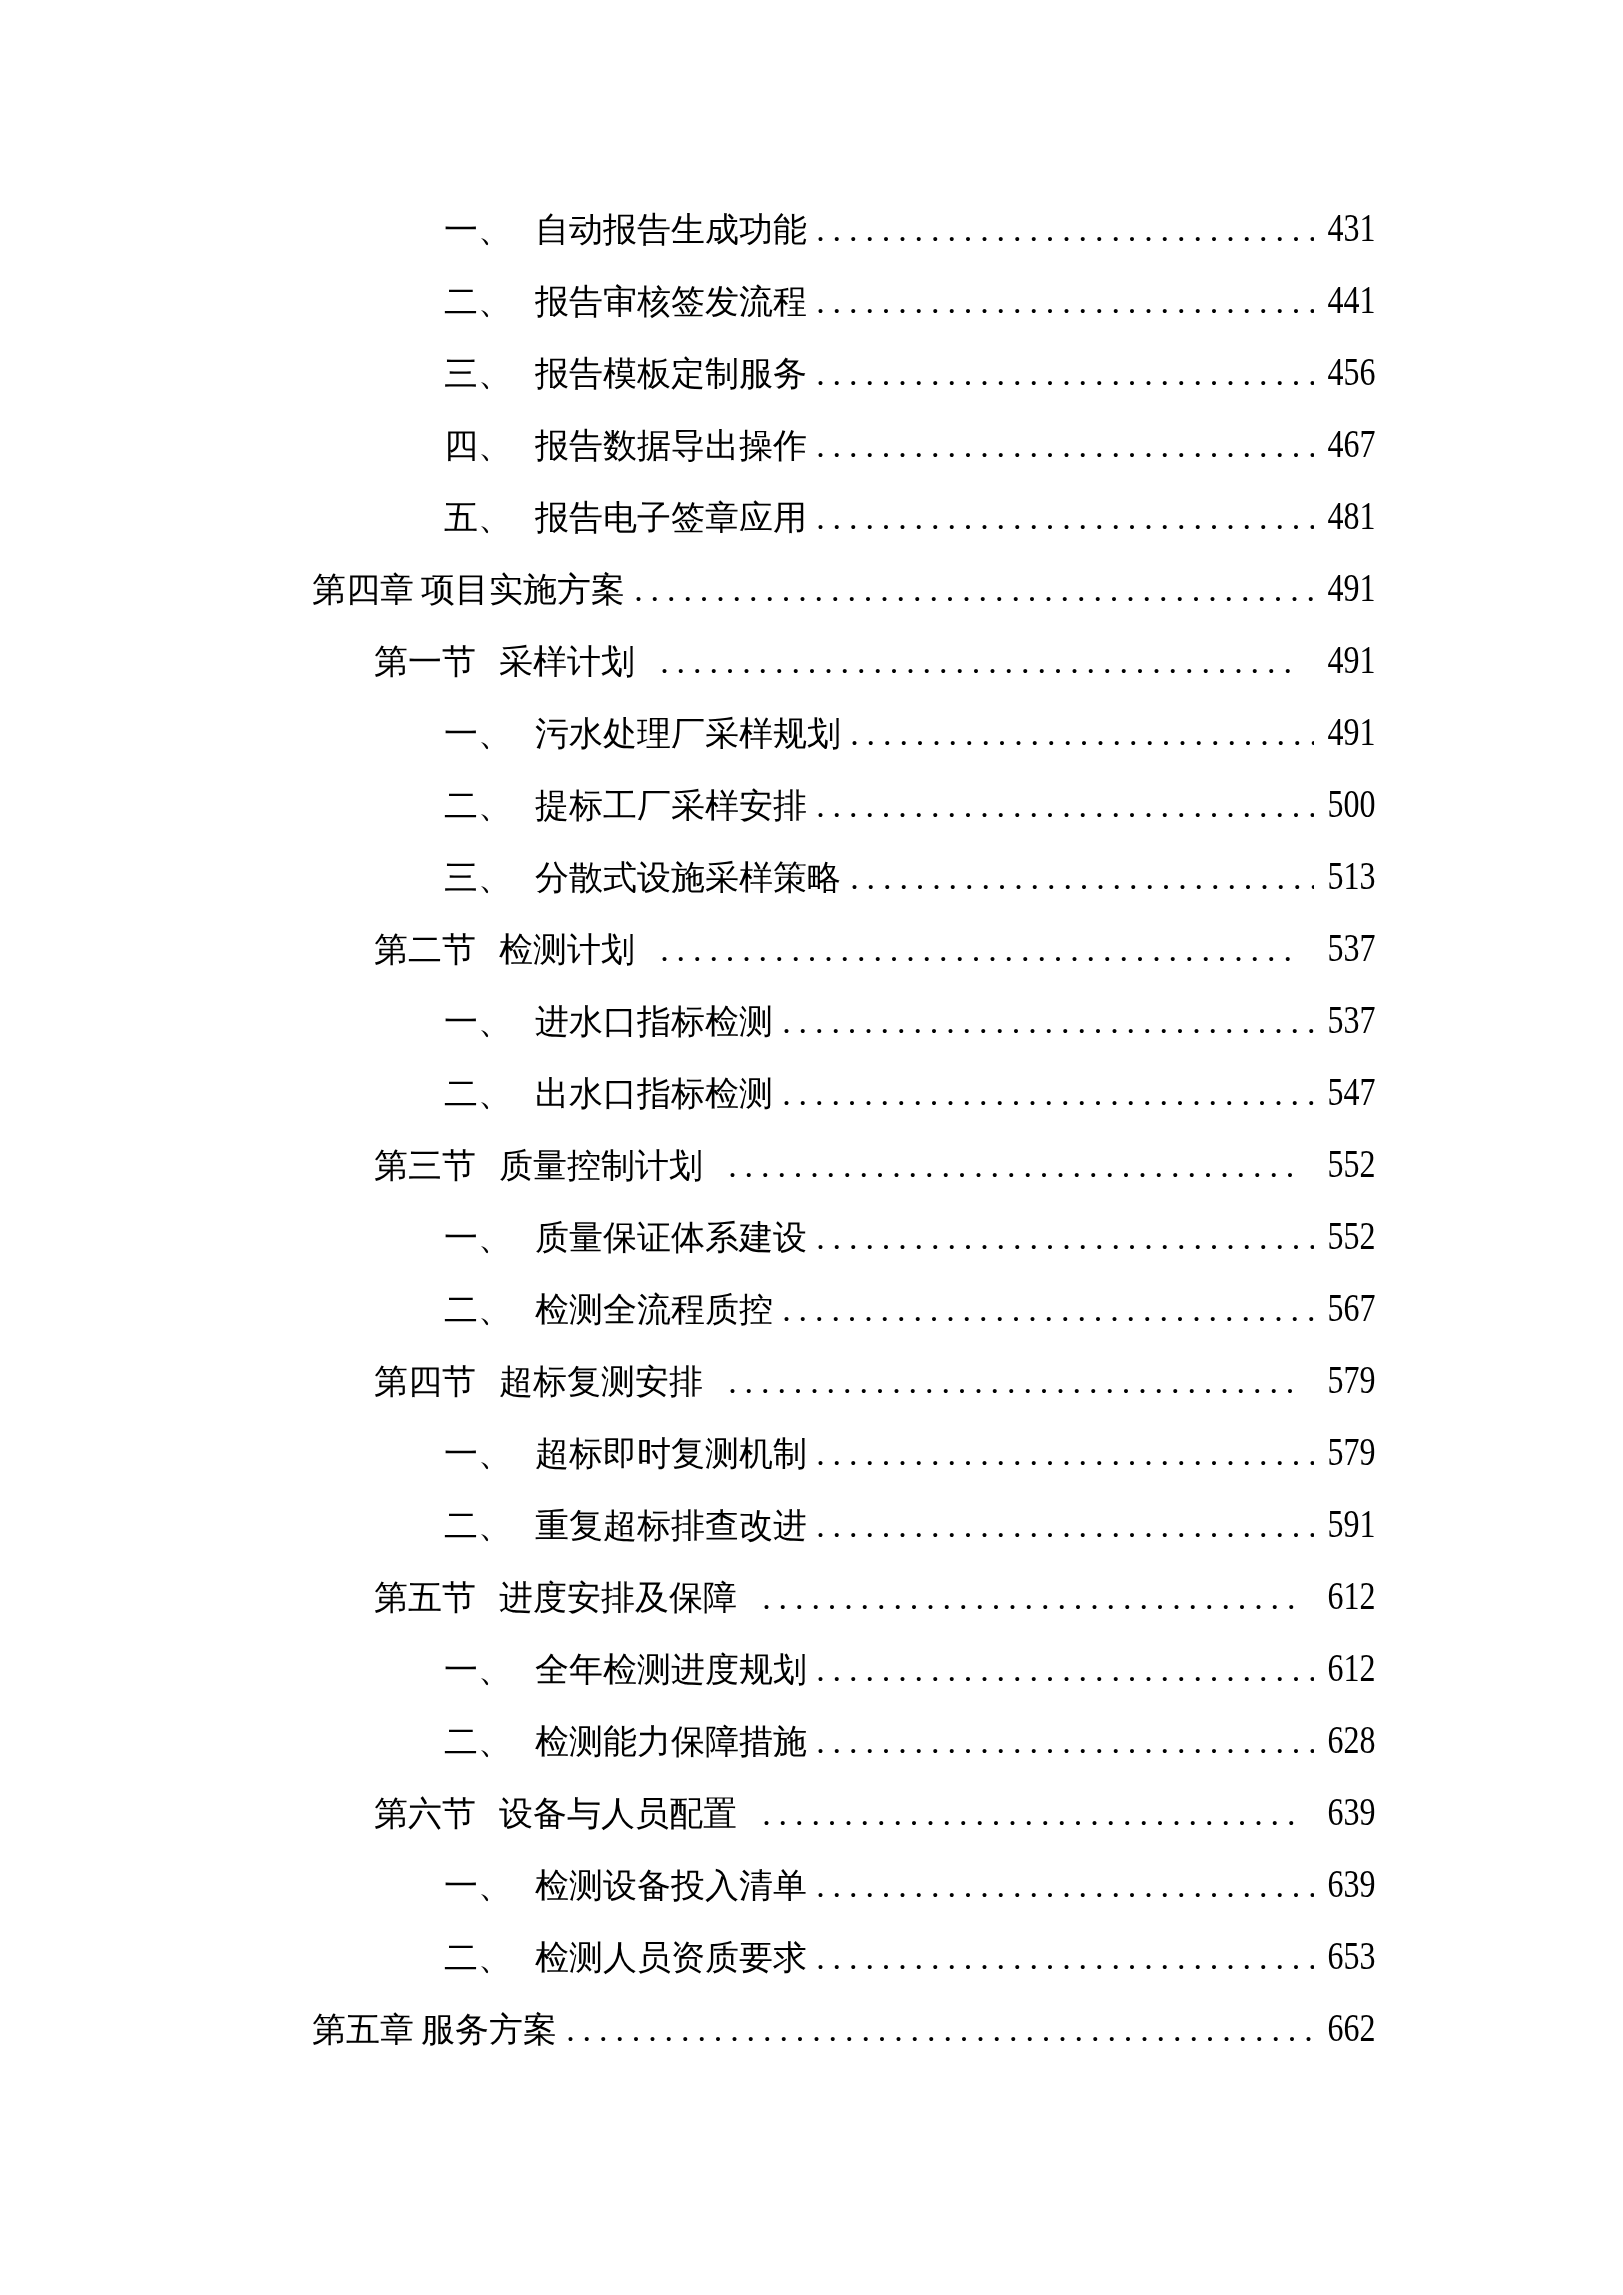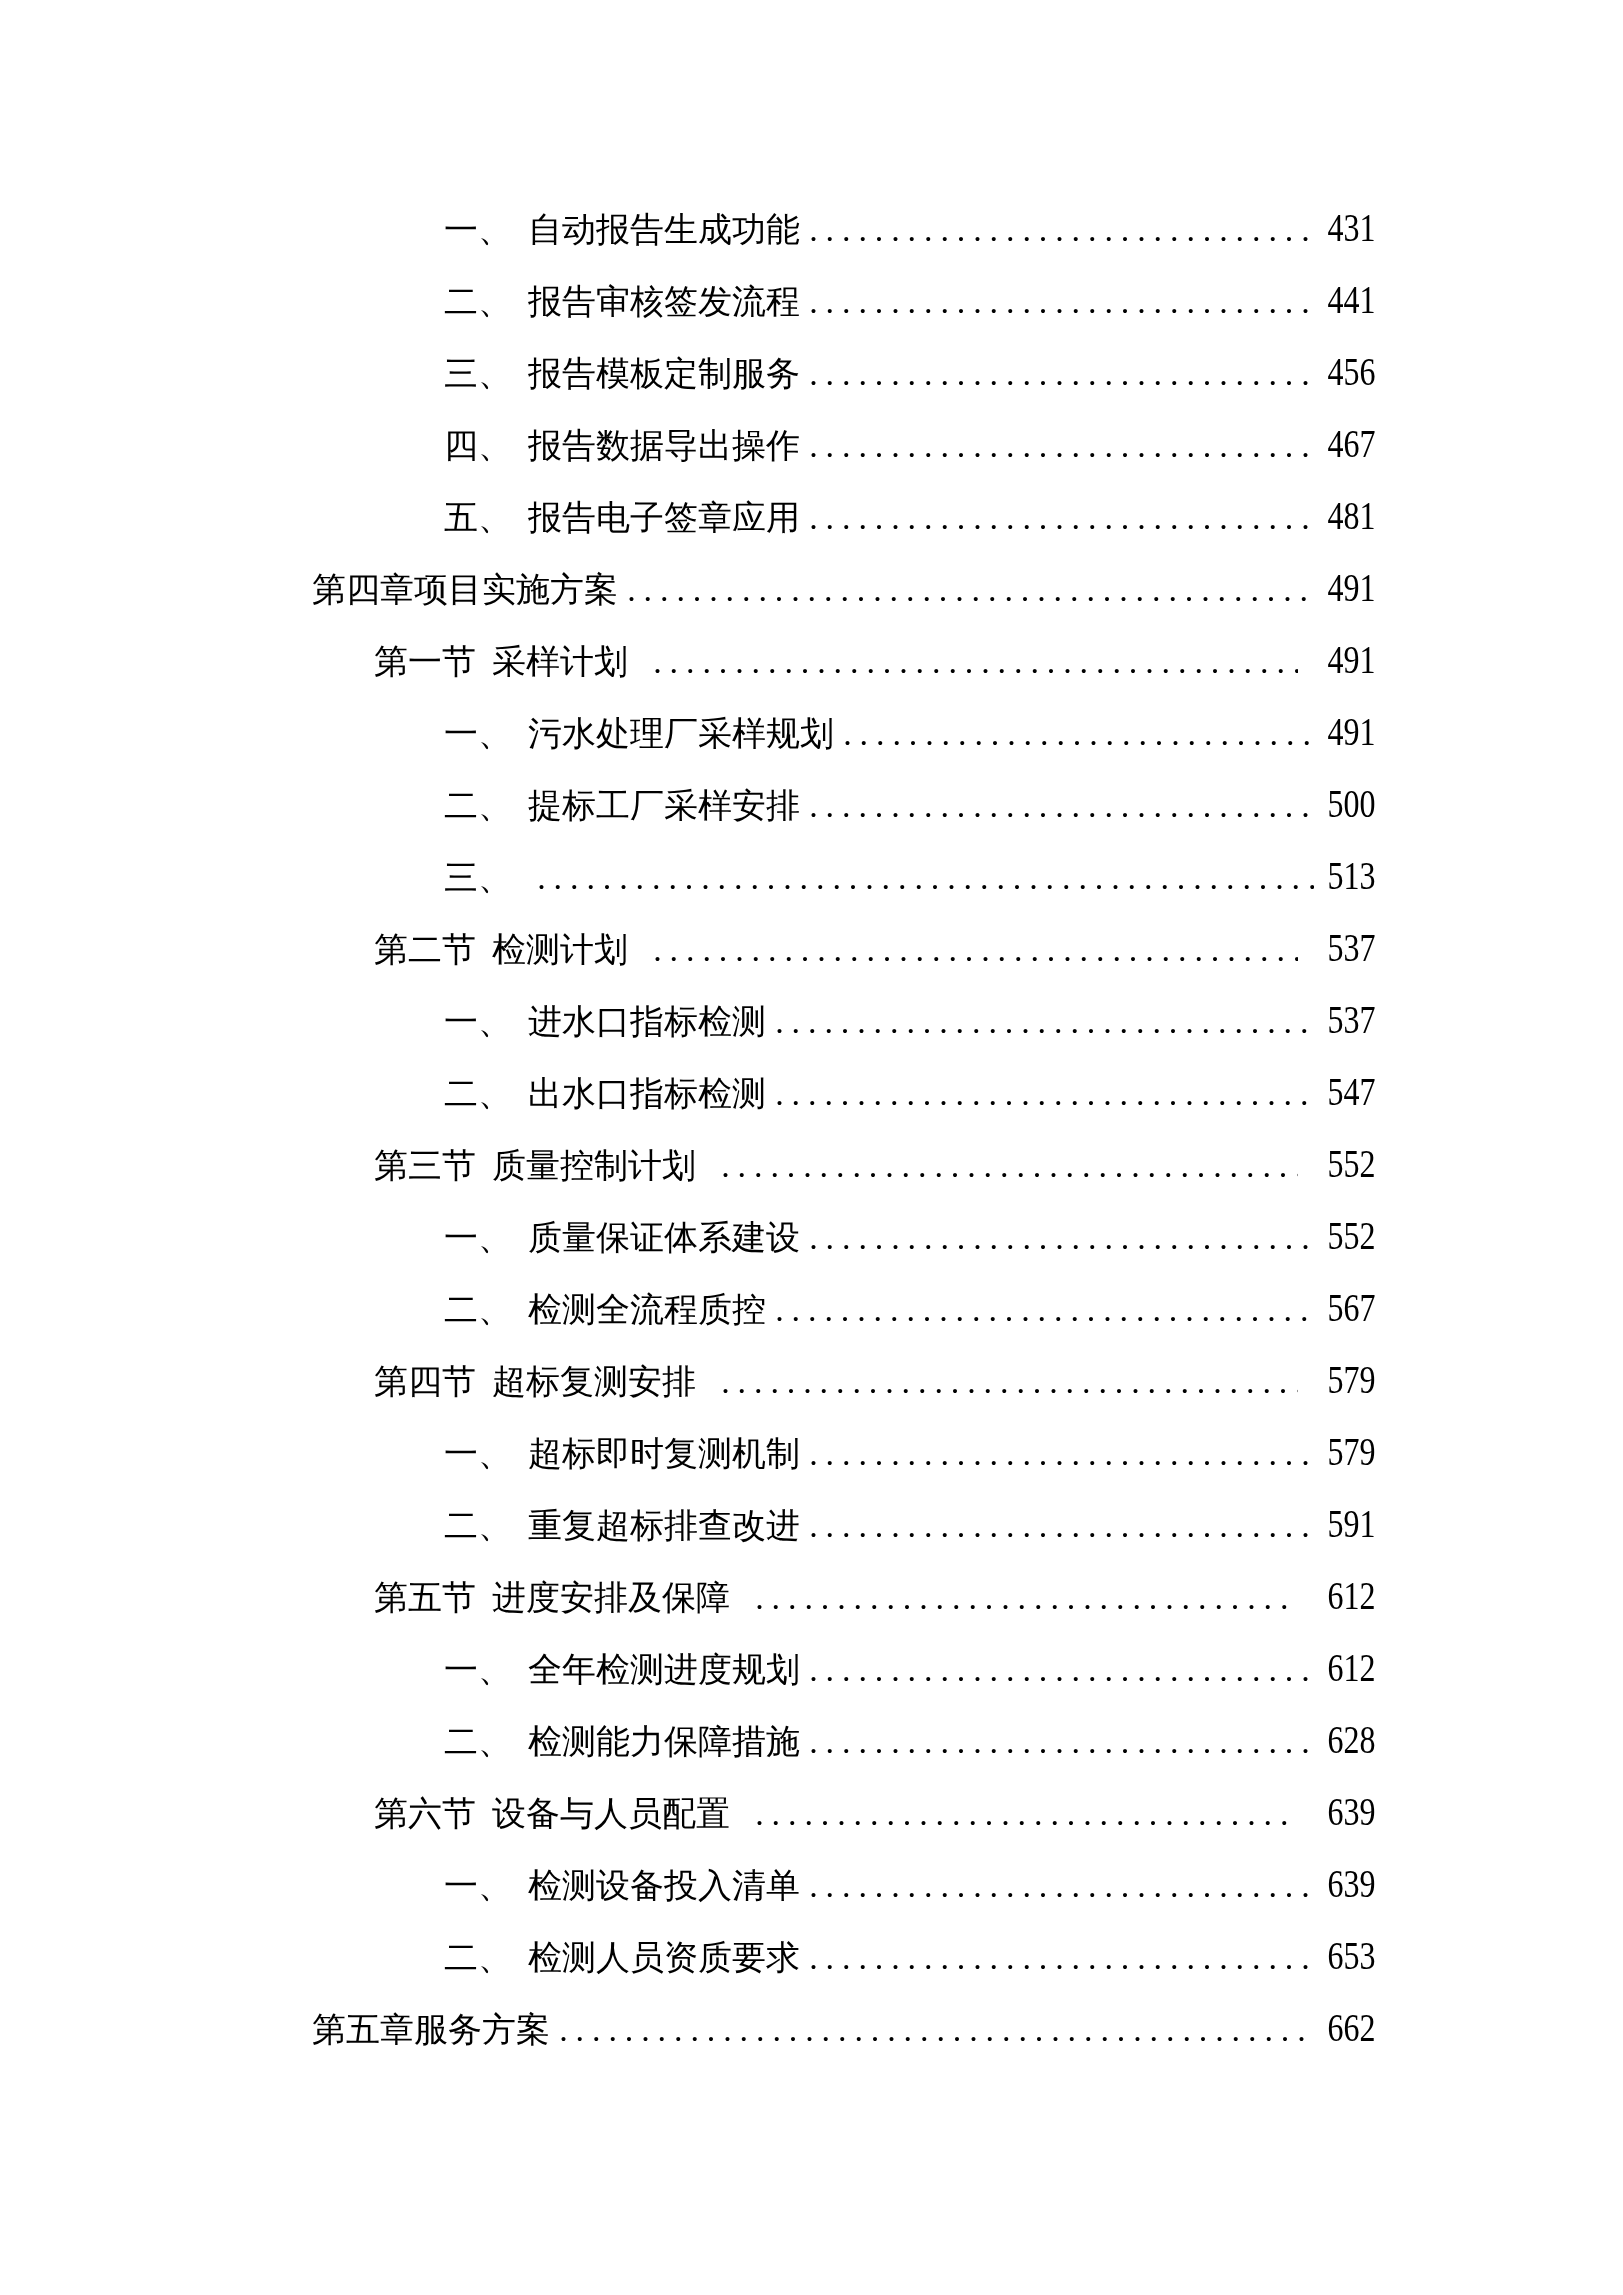--- a/index.html
+++ b/index.html
@@ -23,21 +23,21 @@
     line-height:72px;
     white-space:nowrap;
     font-size:34px;
   }
   .lv-chapter { padding-left:312px; }
   .lv-section { padding-left:374px;gap:16px; }
   .lv-item    { padding-left:444px; }
   .label { flex:0 0 auto; }
   .lv-item .label { flex:0 0 84px; width:84px; }
   .lv-chapter .title, .lv-section .title { }
-  .title { flex:0 0 auto; }
+  .title { flex:0 0 auto;margin-left:7px; }
   .leader {
     flex:1 1 auto;
     overflow:hidden;
     padding-left:9.2px;
     padding-right:21px;
     letter-spacing:7.9px;
     font-family:"Liberation Serif","DejaVu Serif",serif;
     font-size:34px;
   }
   .pagenum {
@@ -112,20 +112,21 @@
 
   <div class="row lv-item">
     <span class="label">二、</span>
     <span class="title">提标工厂采样安排</span>
     <span class="leader">..........................................................................................</span>
     <span class="pagenum">500</span>
   </div>
 
   <div class="row lv-item">
     <span class="label">三、</span>
+    <span class="title">分散式设施采样策略</span>
     <span class="leader">..........................................................................................</span>
     <span class="pagenum">513</span>
   </div>
 
   <div class="row lv-section">
     <span class="label">第二节</span>
     <span class="title">检测计划</span>
     <span class="leader">..........................................................................................</span>
     <span class="pagenum">537</span>
   </div>

